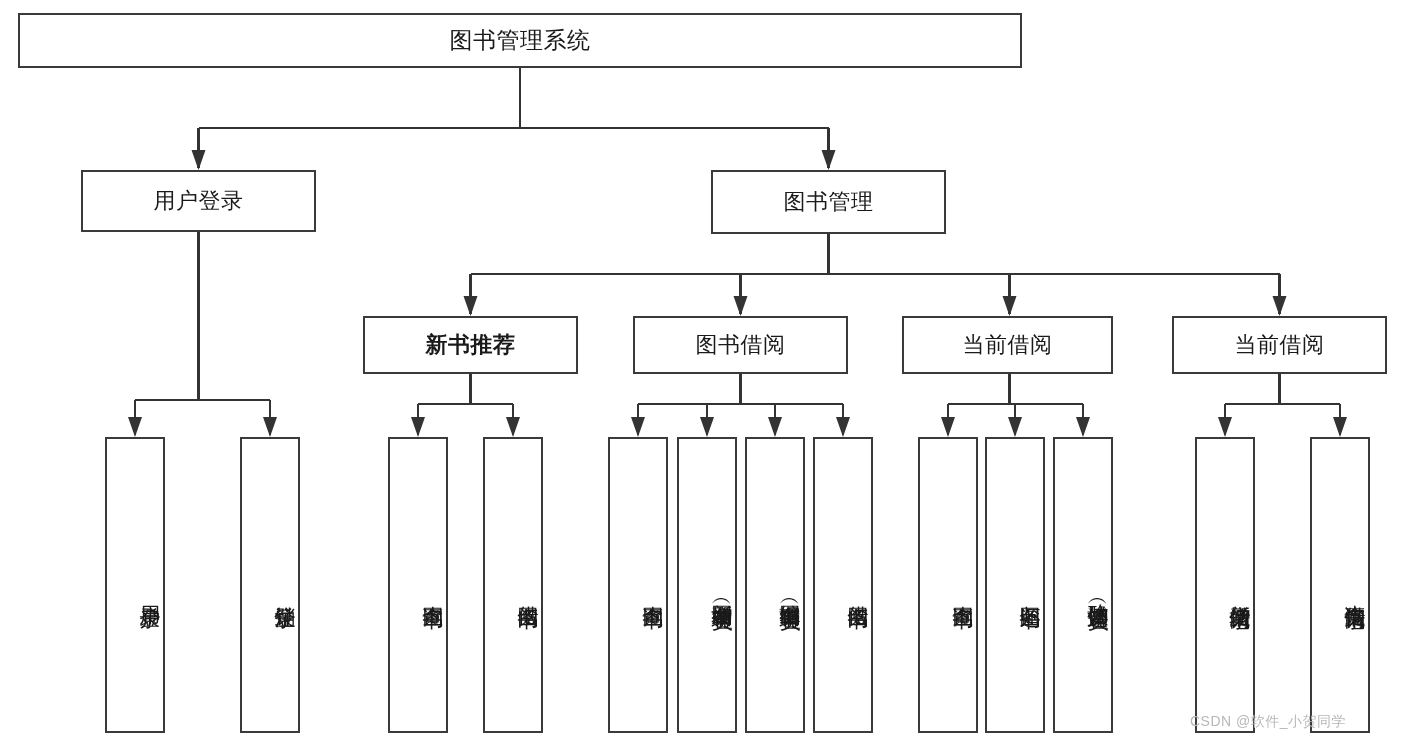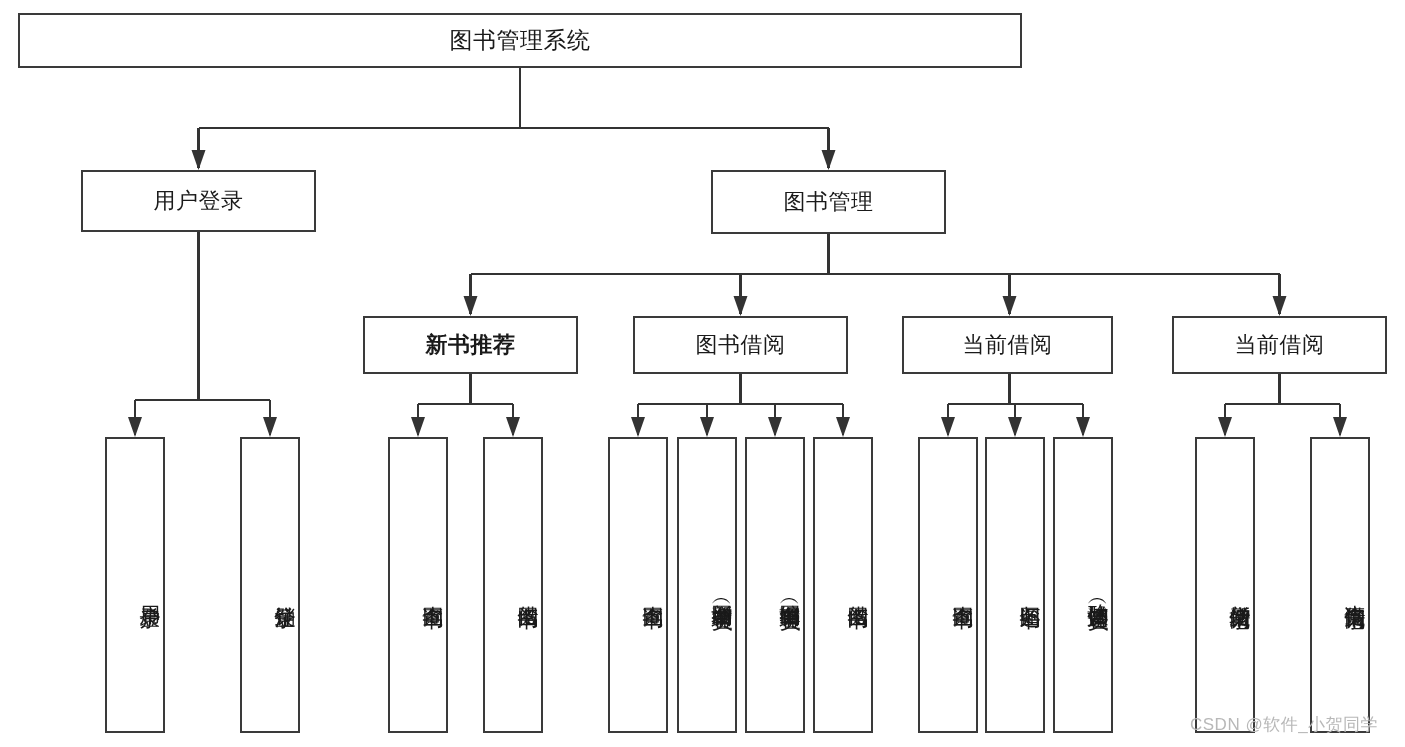--- a/index.html
+++ b/index.html
@@ -52,21 +52,21 @@
     padding-top: 12px;
     align-items: flex-start;
     justify-content: center;
   }
   .node .lbl {
     display: block;
     white-space: nowrap;
   }
   .watermark {
     position: absolute;
-    font-size: 17px;
+    font-size: 14px;
     color: #b8b8b8;
     white-space: nowrap;
     letter-spacing: 0.5px;
   }
 </style>
 </head>
 <body>
 
 <div id="canvas">
   <svg id="edges" viewBox="0 0 1405 747">

